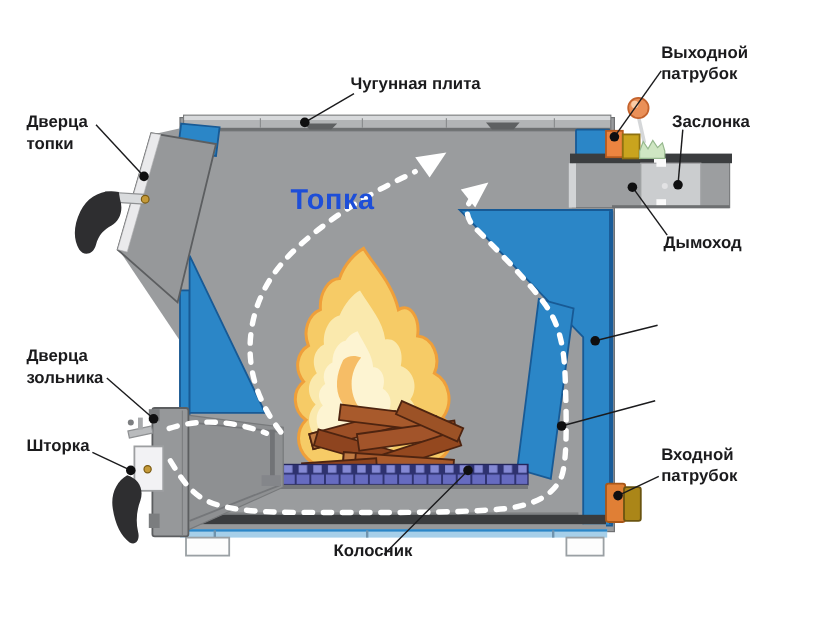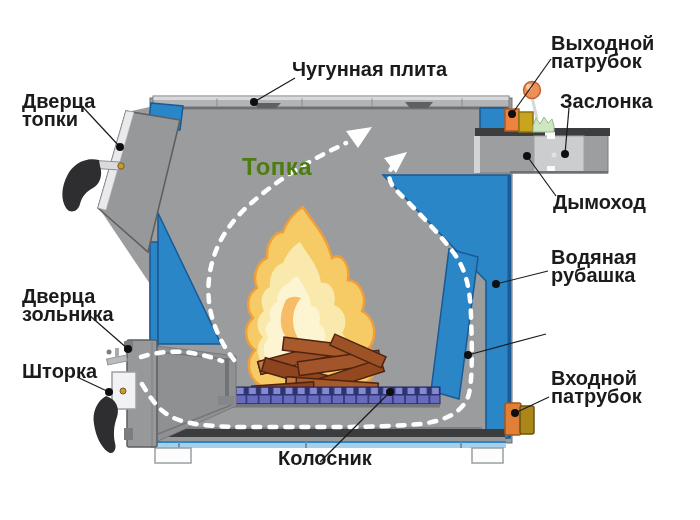--- a/index.html
+++ b/index.html
@@ -2,27 +2,27 @@
 <html><head>
 <meta charset="utf-8">
 <style>
   html,body{margin:0;padding:0;background:#fff;}
   .stage{
     position:relative;width:700px;height:520px;background:#ffffff;overflow:hidden;
     font-family:"Liberation Sans",sans-serif;
   }
   .stage svg{position:absolute;left:0;top:0;}
   .lbl{
-    position:absolute;color:#1b1b1d;font-size:20px;line-height:18px;
+    position:absolute;color:#1b1b1d;font-size:14px;line-height:18px;
     font-weight:bold;white-space:pre-line;
   }
   .zone{
     position:absolute;font-weight:bold;font-size:24px;letter-spacing:.5px;
   }
-  .zone-topka{color:#4d7c0f;text-align:center;}
+  .zone-topka{color:#1d4ed8;text-align:center;}
   .zone-zolnik{color:#5c5e61;}
 </style>
 </head>
 <body>
 
 <div class="stage">
 
   <svg width="700" height="520" viewBox="0 0 700 520">
 
     <defs>
@@ -218,22 +218,20 @@
     </g>
   </svg>
 
   <div class="lbl" style="left:292px;top:60px;">Чугунная плита</div>
   <div class="lbl" style="left:551px;top:34px;">Выходной
 патрубок</div>
   <div class="lbl" style="left:560px;top:92px;">Заслонка</div>
   <div class="lbl" style="left:22px;top:92px;">Дверца
 топки</div>
   <div class="lbl" style="left:553px;top:193px;">Дымоход</div>
-  <div class="lbl" style="left:551px;top:248px;">Водяная
-рубашка</div>
   <div class="lbl" style="left:22px;top:287px;">Дверца
 зольника</div>
   <div class="lbl" style="left:22px;top:362px;">Шторка</div>
   <div class="lbl" style="left:551px;top:369px;">Входной
 патрубок</div>
   <div class="lbl" style="left:278px;top:449px;">Колосник</div>
 
   <div class="zone zone-topka" style="left:242px;top:153px;">Топка</div>
 
 </div>

